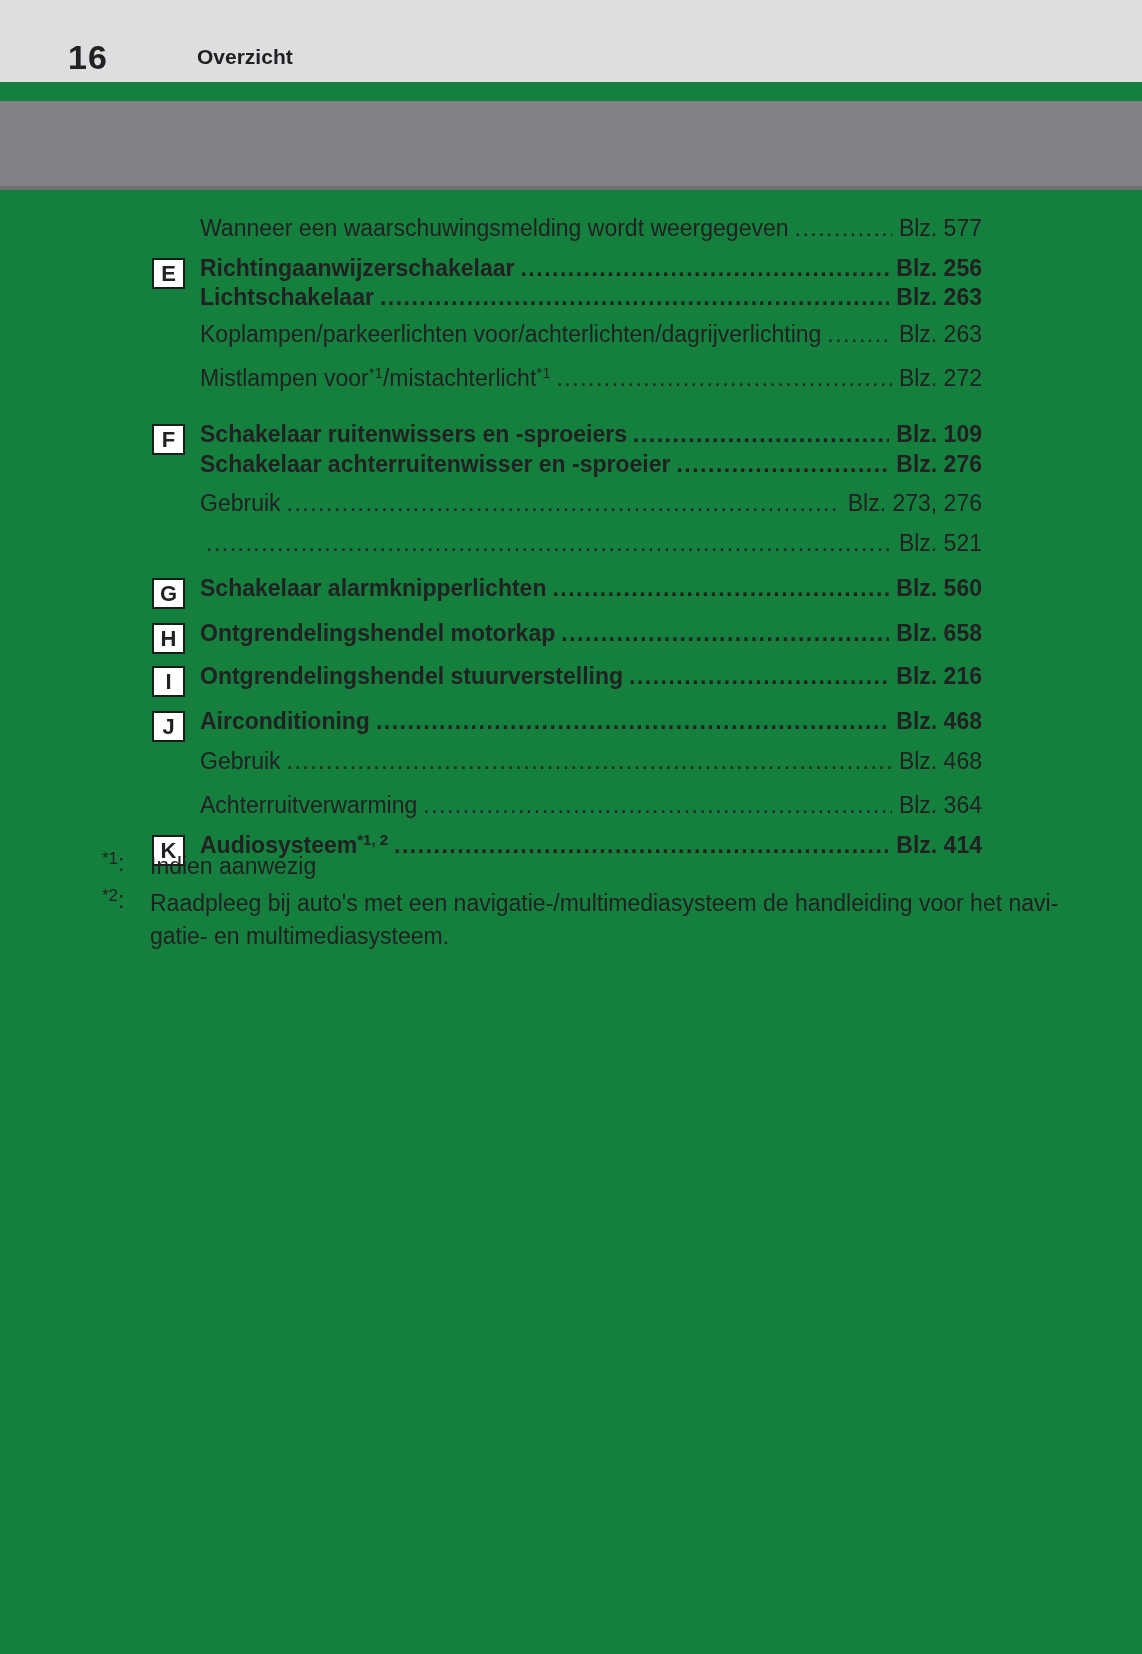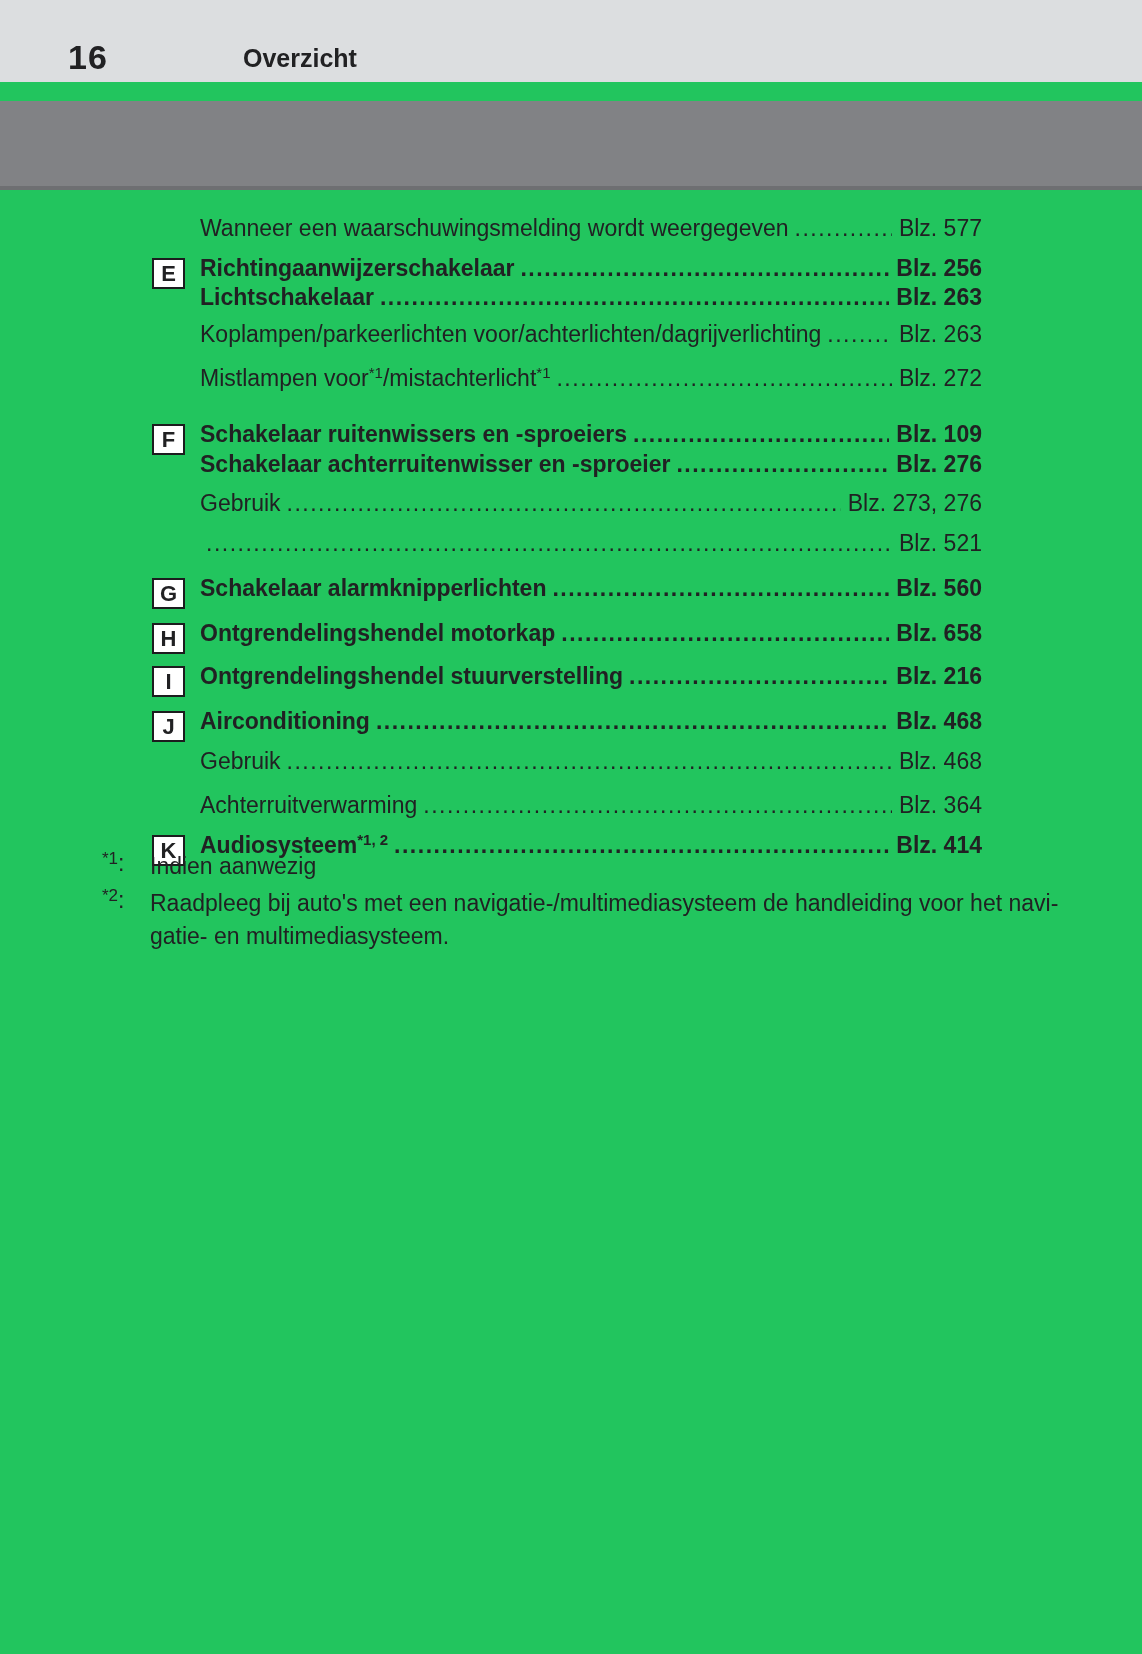--- a/index.html
+++ b/index.html
@@ -9,34 +9,34 @@
     --c-text:#212123;
   }
   *{margin:0;padding:0;box-sizing:border-box;}
   html,body{width:1142px;height:1654px;}
   body{
     font-family:"Liberation Sans","DejaVu Sans",sans-serif;
     background:#ffffff;
     color:var(--c-text);
     overflow:hidden;
   }
-  .page{position:relative;width:1142px;height:1654px;background:#22c55e;}
+  .page{position:relative;width:1142px;height:1654px;background:#15803d;}
 
   
   .topbar{
     position:absolute;left:0;top:0;width:1142px;height:82px;
     background:var(--c-headerbar);
   }
   .topbar .pageno{
     position:absolute;left:68px;top:40px;
     font-size:34px;font-weight:bold;line-height:1;letter-spacing:1px;
   }
   .topbar .sectiontitle{
     position:absolute;left:197px;top:46px;
-    font-size:25px;font-weight:bold;line-height:1;margin-left:46px;
+    font-size:21px;font-weight:bold;line-height:1;
   }
 
   
   .banner{
     position:absolute;left:0;top:101px;width:1142px;height:89px;
     background:var(--c-banner);
     border-bottom:4px solid var(--c-banner-edge);
   }
 
   

